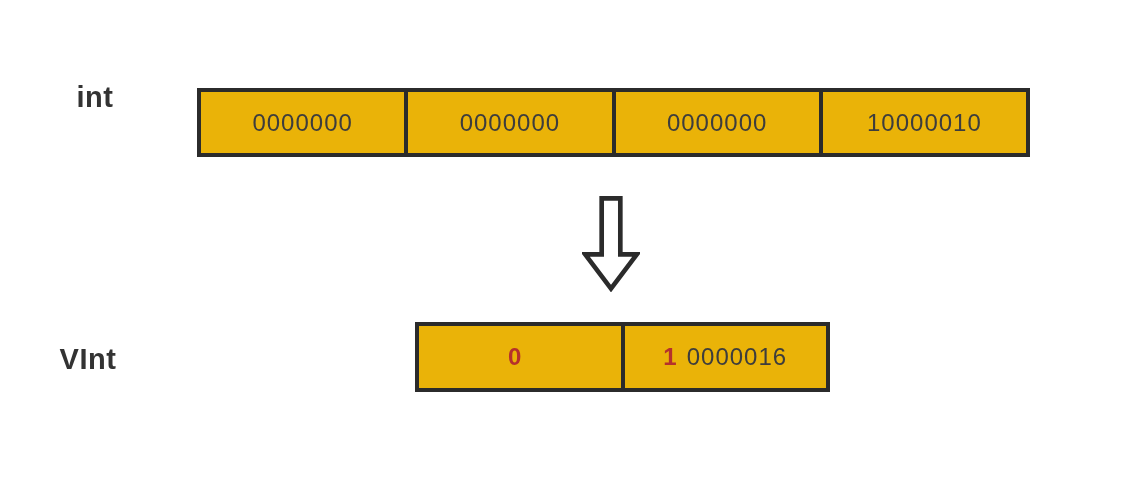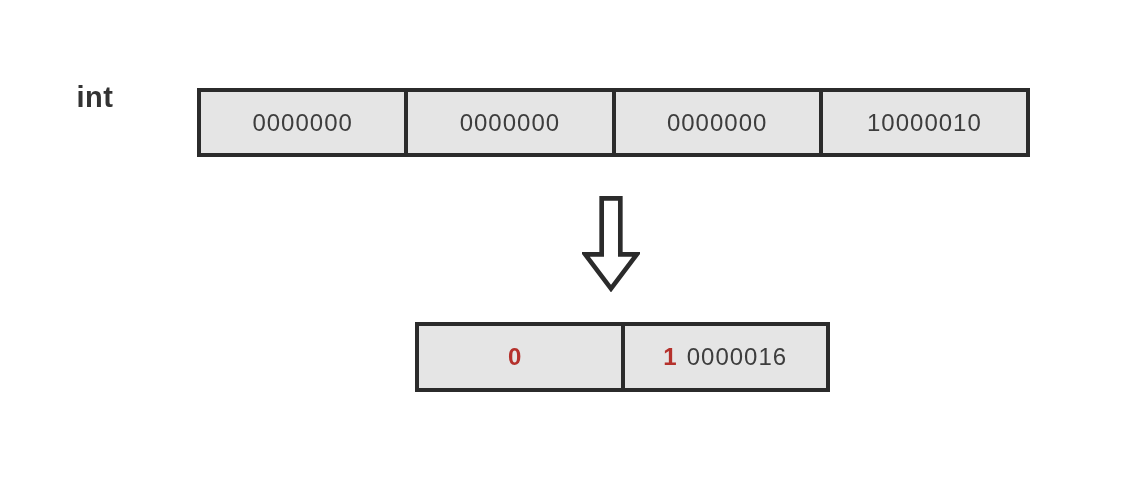--- a/index.html
+++ b/index.html
@@ -27,21 +27,21 @@
     letter-spacing: 0.5px;
   }
   #int-label  { left: 30px; top: 80px;  width: 130px; }
   #vint-label { left: 28px; top: 342px; width: 120px; }
 
   
   .byte-box {
     position: absolute;
     display: flex;
     border: 4px solid #2b2b2b;
-    background: #e5e5e5;
+    background: #eab308;
     box-sizing: border-box;
   }
   #int-box  { left: 197px; top: 88px;  width: 833px; height: 69px; }
   #vint-box { left: 415px; top: 322px; width: 415px; height: 70px; }
 
   .byte-cell {
     flex: 1 1 0;
     display: flex;
     align-items: center;
     justify-content: center;
@@ -104,20 +104,23 @@
     <div class="byte-cell">0000000</div>
     <div class="byte-cell">0000000</div>
     <div class="byte-cell">0000000</div>
     <div class="byte-cell">10000010</div>
   </div>
 
   <svg id="down-arrow" viewBox="0 0 56 92" xmlns="http://www.w3.org/2000/svg">
     <polygon points="19,2 37,2 37,56 53,56 28,89 3,56 19,56" fill="#ffffff" stroke="#2b2b2b" stroke-width="4.5" stroke-linejoin="miter"></polygon>
   </svg>
 
+  <div class="side-label" id="vint-label">
+    <div>VInt</div>
+  </div>
 
   <div class="byte-box" id="vint-box">
     <div class="byte-cell">
       <span class="flag-bit" style="color: rgb(181, 49, 44);">0</span>
     </div>
     <div class="byte-cell">
       <span class="flag-bit" style="color: rgb(181, 49, 44);">1</span>
       <span>0000016</span>
     </div>
   </div>

